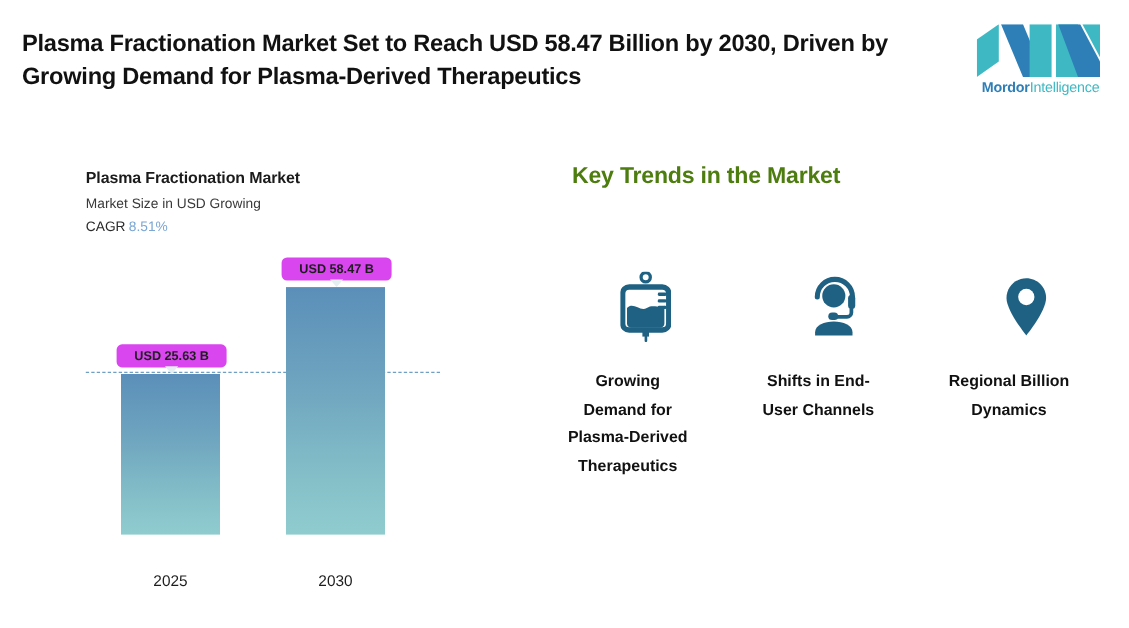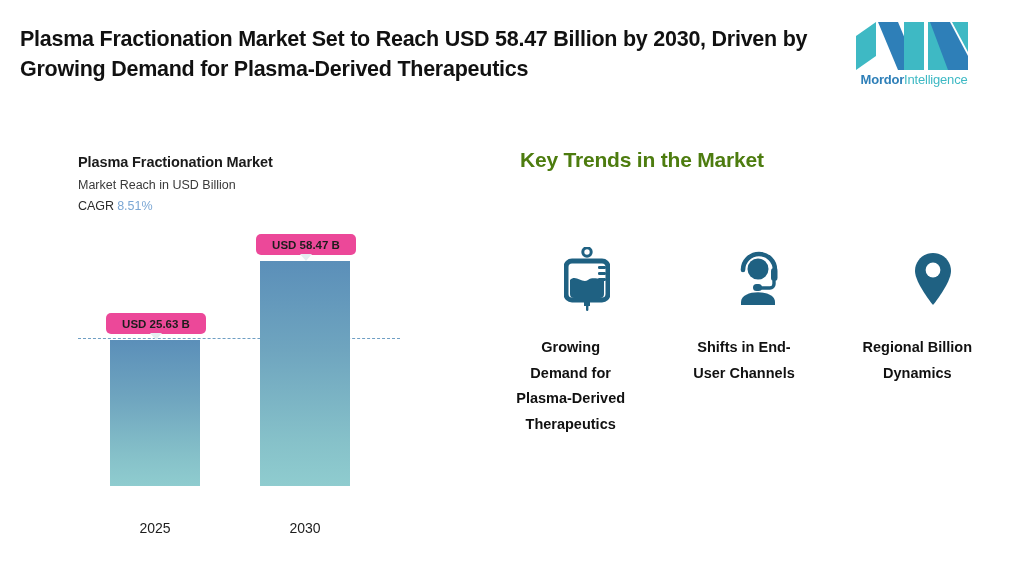--- a/index.html
+++ b/index.html
@@ -29,21 +29,21 @@
     top: 24px;
     width: 840px;
     font-size: 21.5px;
     font-weight: bold;
     line-height: 30px;
     letter-spacing: -0.25px;
     color: #111111;
   }
   #brand-logo {
     position: absolute;
-    left: 848px;
+    left: 880px;
     top: 22px;
     width: 132px;
     height: 72px;
   }
   #brand-mark {
     position: absolute;
     left: 8px;
     top: 0px;
     width: 112px;
     height: 48px;
@@ -122,21 +122,21 @@
     height: 146px;
   }
   #bar-2030 {
     left: 200px;
     top: 121px;
     height: 225px;
   }
   .bar-callout {
     position: absolute;
     height: 21px;
-    background: #ec4899;
+    background: #d946ef;
     border-radius: 5px;
     font-size: 11.5px;
     font-weight: bold;
     color: #1d1d1d;
     display: flex;
     align-items: center;
     justify-content: center;
     white-space: nowrap;
     padding: 0 9px;
   }
@@ -267,21 +267,21 @@
     <div id="brand-wordmark">
       <span class="wm-bold">Mordor</span><span class="wm-light">Intelligence</span>
     </div>
   </div>
 </div>
 
 <div id="chart-panel">
 
   <div id="chart-title">Plasma Fractionation Market</div>
 
-  <div id="chart-subtitle">Market Reach in USD Billion</div>
+  <div id="chart-subtitle">Market Size in USD Growing</div>
 
   <div id="chart-cagr">
     <span>CAGR</span><span class="cagr-value">8.51%</span>
   </div>
 
   <div id="plot">
 
     <div class="dashed-line"></div>
 
     <div class="bar" id="bar-2025"></div>

